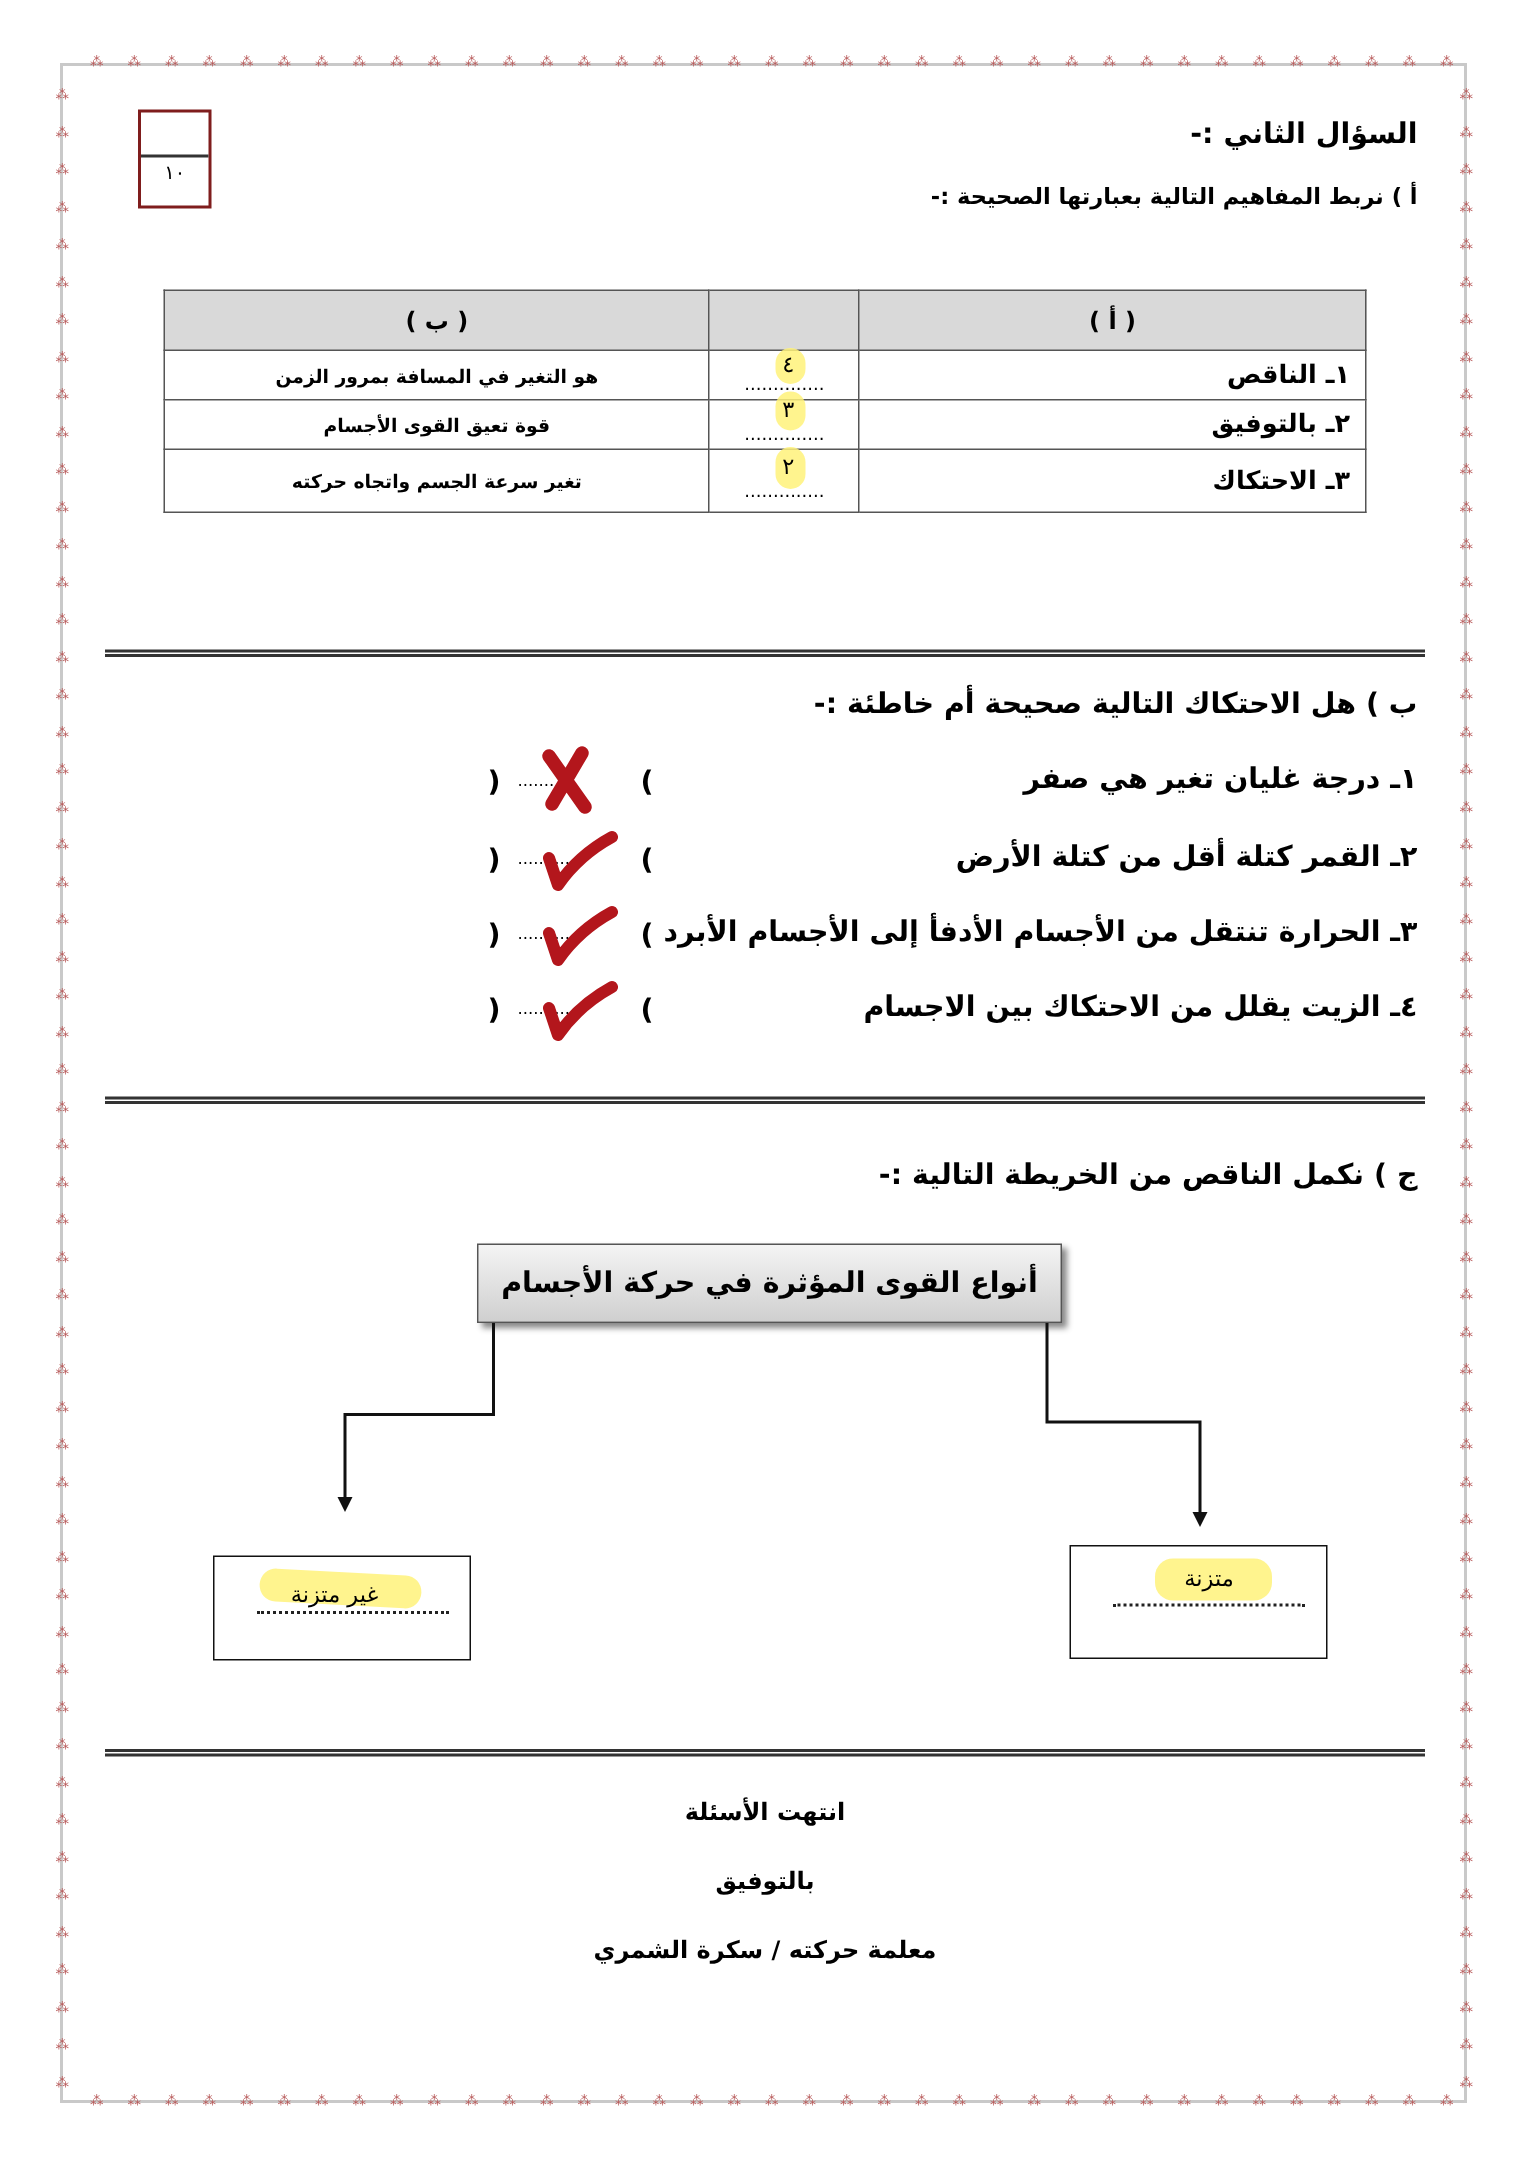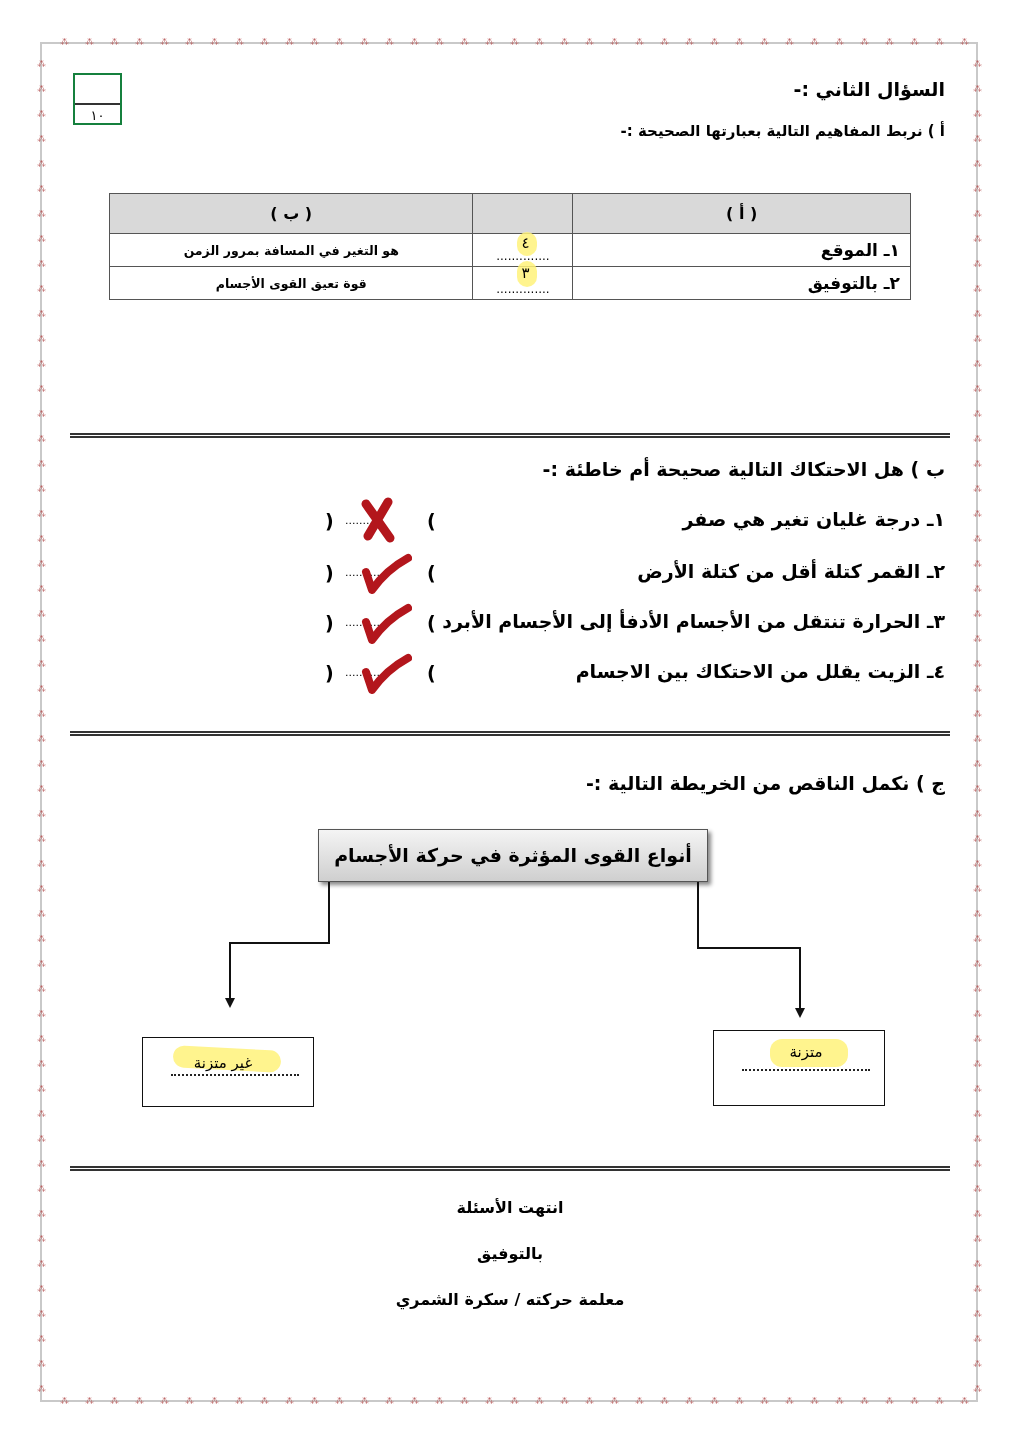--- a/index.html
+++ b/index.html
@@ -4,22 +4,22 @@
 <style>
   html, body { margin:0; padding:0; background:#ffffff; }
   body { width:1020px; height:1443px; position:relative; overflow:hidden;
          font-family:"DejaVu Sans", "Liberation Sans", sans-serif; color:#000; }
   .page-border { position:absolute; left:40px; top:42px; width:938px; height:1360px;
     border:2px double #c9c9c9; box-sizing:border-box; }
   .orn { position:absolute; font-size:9px; color:#b85a5a; line-height:9px; }
   .ab { position:absolute; }
   .rtl { direction:rtl; text-align:right; }
   .bold { font-weight:bold; }
-  .score-box { position:absolute; left:73px; top:73px; width:49px; height:52px;
-    border:2px solid #15803d; box-sizing:border-box; }
+  .score-box { position:absolute; left:92px; top:73px; width:49px; height:66px;
+    border:2px solid #7f1d1d; box-sizing:border-box; }
   .score-box .mid { position:absolute; left:0; right:0; top:28px; border-top:2px solid #333; }
   .score-box .val { position:absolute; left:0; right:0; top:33px; text-align:center; font-size:13px; }
   table.match { position:absolute; left:109px; top:193px; width:802px; border-collapse:collapse; }
   table.match td { border:1.5px solid #555; padding:0 10px; height:33px; box-sizing:border-box; }
   table.match tr.head td { background:#d9d9d9; height:40px; text-align:center; font-size:16px; font-weight:bold; }
   td.colA { width:338px; text-align:right; font-size:17px; font-weight:bold; }
   td.colMid { width:100px; text-align:center; font-size:12px; position:relative; }
   td.colB { width:364px; text-align:center; font-size:12.5px; font-weight:bold; }
   .ans-num { position:relative; display:inline-block; }
   .hl { position:absolute; background:#fff27a; opacity:0.85; border-radius:12px; z-index:0; }
@@ -242,30 +242,39 @@
     <td></td>
     <td>( أ )</td>
   </tr>
   <tr>
     <td class="colB">هو التغير في المسافة بمرور الزمن</td>
     <td class="colMid">
       <span class="hl" style="left:44px; top:-2px; width:20px; height:24px;"></span>
       <span class="ans-num" style="position:absolute; left:48px; top:0px; font-size:15px; z-index:1;">٤</span>
       <span class="dots" style="position:relative; top:6px;">..............</span>
     </td>
-    <td class="colA">١ـ الموقع</td>
+    <td class="colA">١ـ الناقص</td>
   </tr>
   <tr>
     <td class="colB">قوة تعيق القوى الأجسام</td>
     <td class="colMid">
       <span class="hl" style="left:44px; top:-6px; width:20px; height:26px;"></span>
       <span class="ans-num" style="position:absolute; left:48px; top:-3px; font-size:15px; z-index:1;">٣</span>
       <span class="dots" style="position:relative; top:6px;">..............</span>
     </td>
     <td class="colA">٢ـ بالتوفيق</td>
+  </tr>
+  <tr style="height:42px;">
+    <td class="colB" style="height:42px;">تغير سرعة الجسم واتجاه حركته</td>
+    <td class="colMid" style="height:42px;">
+      <span class="hl" style="left:44px; top:-2px; width:20px; height:28px;"></span>
+      <span class="ans-num" style="position:absolute; left:48px; top:2px; font-size:15px; z-index:1;">٢</span>
+      <span class="dots" style="position:relative; top:6px;">..............</span>
+    </td>
+    <td class="colA" style="height:42px;">٣ـ الاحتكاك</td>
   </tr>
 </tbody>
   </table>
 
 <div class="hr-double" style="top:433px;"></div>
 
 <div class="ab rtl bold" style="right:75px; top:458px; font-size:19px;">ب ) هل الاحتكاك التالية صحيحة أم خاطئة :-</div>
 
 <div class="tf-line" style="top:508px;">١ـ درجة غليان تغير هي صفر</div>
 <div class="tf-line" style="top:560px;">٢ـ القمر كتلة أقل من كتلة الأرض</div>

